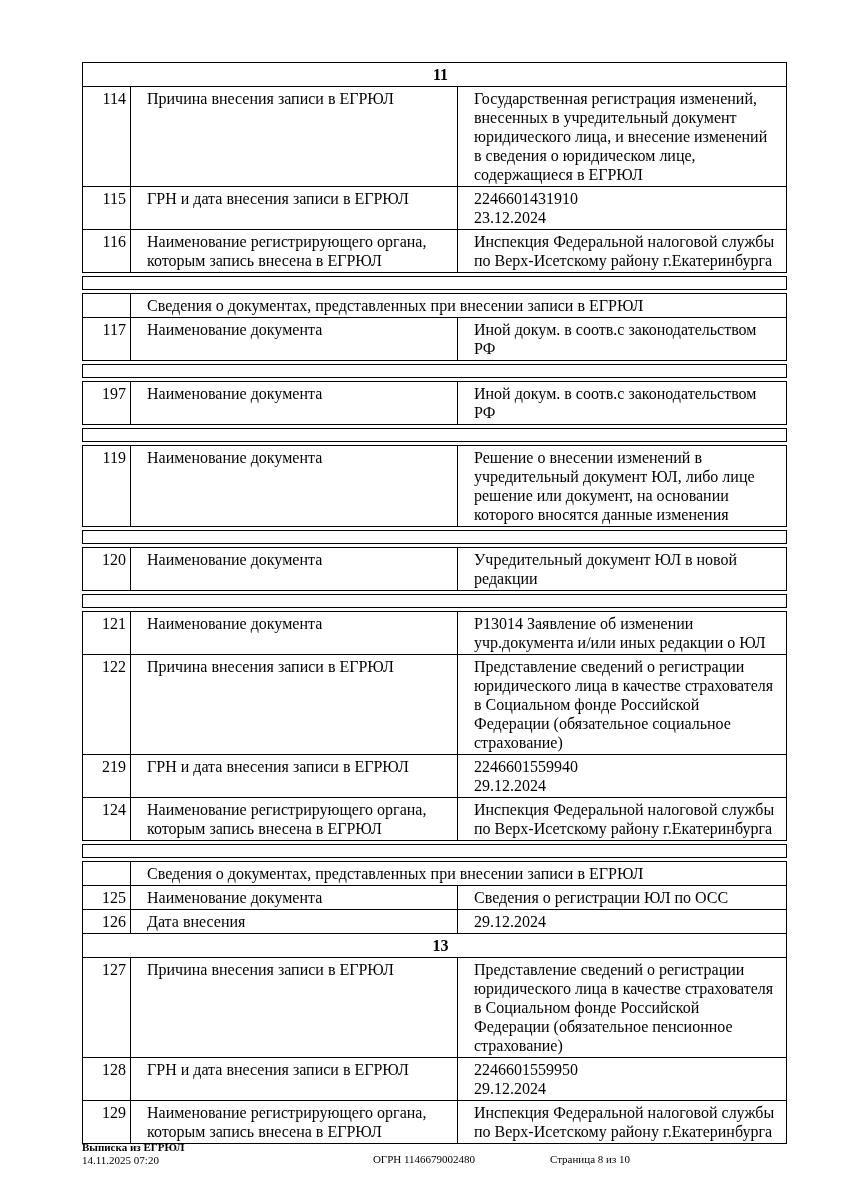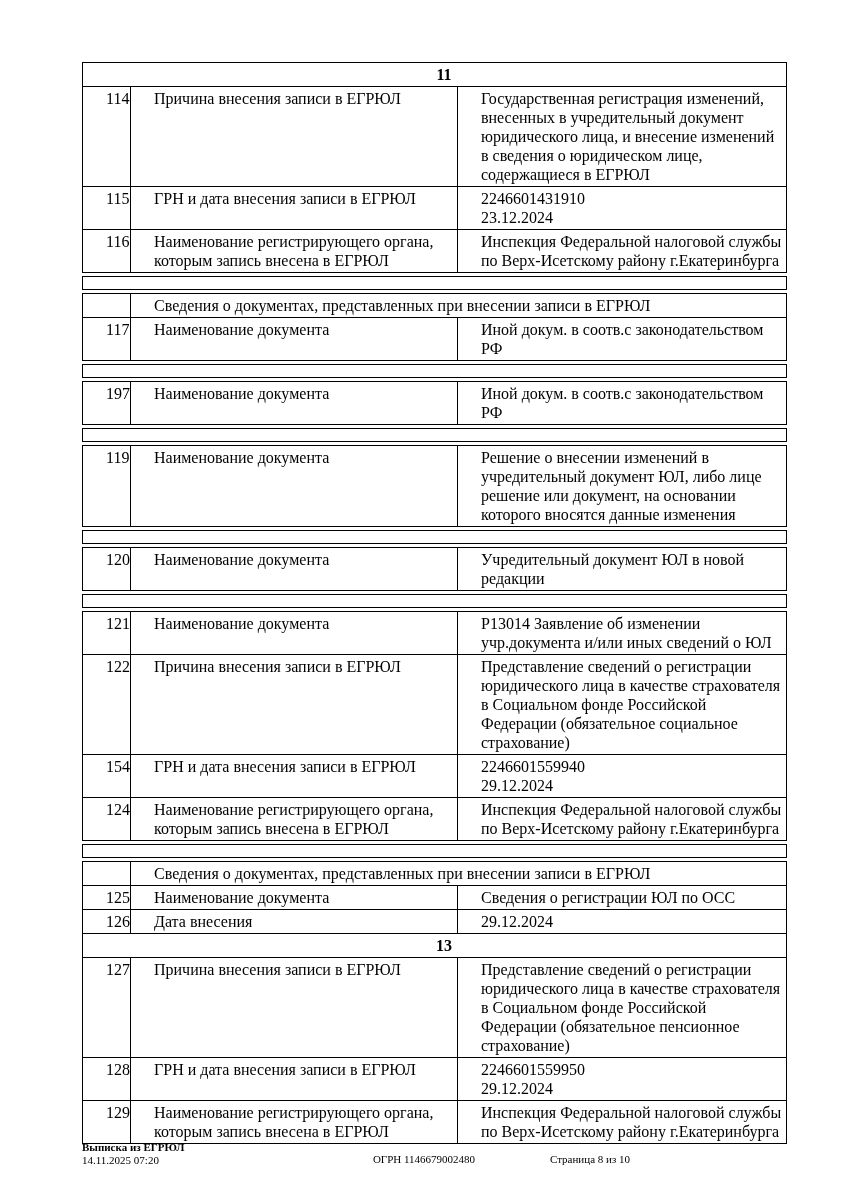--- a/index.html
+++ b/index.html
@@ -24,21 +24,21 @@
   table.block {
     border-collapse: collapse;
     table-layout: fixed;
     width: 705px;
   }
   table.block td {
     border: 1px solid #000000;
     vertical-align: top;
     font-size: 16px;
     line-height: 19px;
-    padding: 2px 4px 2px 23px;
+    padding: 2px 4px 2px 16px;
     overflow: hidden;
   }
   td.cell-num {
     text-align: right;
     padding-left: 1px;
     padding-right: 1px;
   }
   td.cell-section {
     text-align: center;
     font-weight: bold;
@@ -196,33 +196,33 @@
       <colgroup>
         <col style="width: 48px;">
         <col style="width: 327px;">
         <col>
       </colgroup>
       <tbody>
         <tr>
           <td class="cell-num">121</td>
           <td class="cell-value">Наименование документа</td>
           <td class="cell-value">Р13014 Заявление об изменении
-учр.документа и/или иных сведений о ЮЛ</td>
+учр.документа и/или иных редакции о ЮЛ</td>
         </tr>
         <tr>
           <td class="cell-num">122</td>
           <td class="cell-value">Причина внесения записи в ЕГРЮЛ</td>
           <td class="cell-value">Представление сведений о регистрации
 юридического лица в качестве страхователя
 в Социальном фонде Российской
 Федерации (обязательное социальное
 страхование)</td>
         </tr>
         <tr>
-          <td class="cell-num">154</td>
+          <td class="cell-num">219</td>
           <td class="cell-value">ГРН и дата внесения записи в ЕГРЮЛ</td>
           <td class="cell-value">2246601559940
 29.12.2024</td>
         </tr>
         <tr>
           <td class="cell-num">124</td>
           <td class="cell-value">Наименование регистрирующего органа,
 которым запись внесена в ЕГРЮЛ</td>
           <td class="cell-value">Инспекция Федеральной налоговой службы
 по Верх-Исетскому району г.Екатеринбурга</td>

